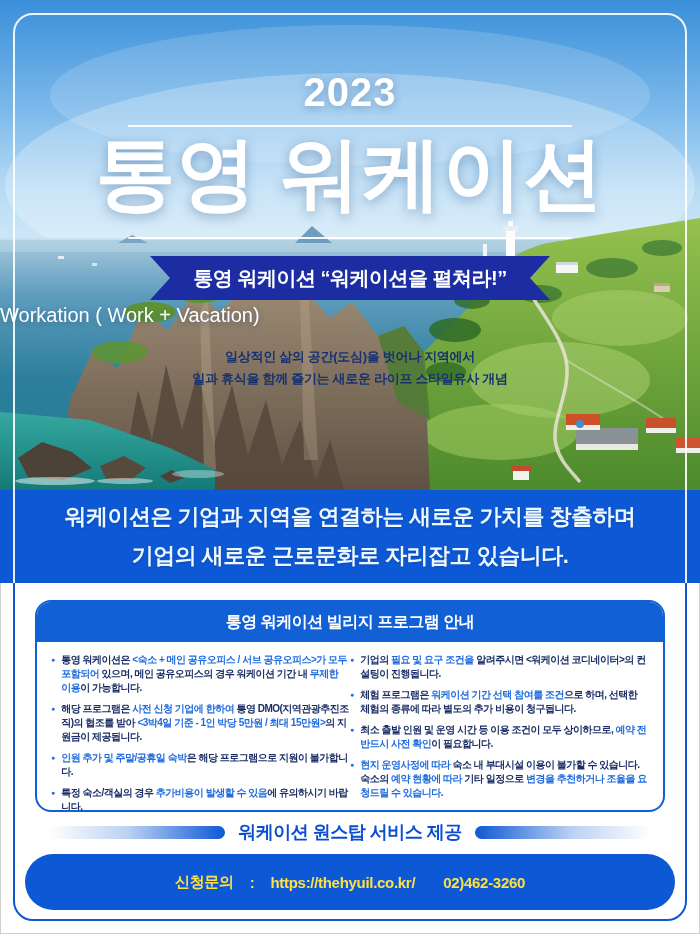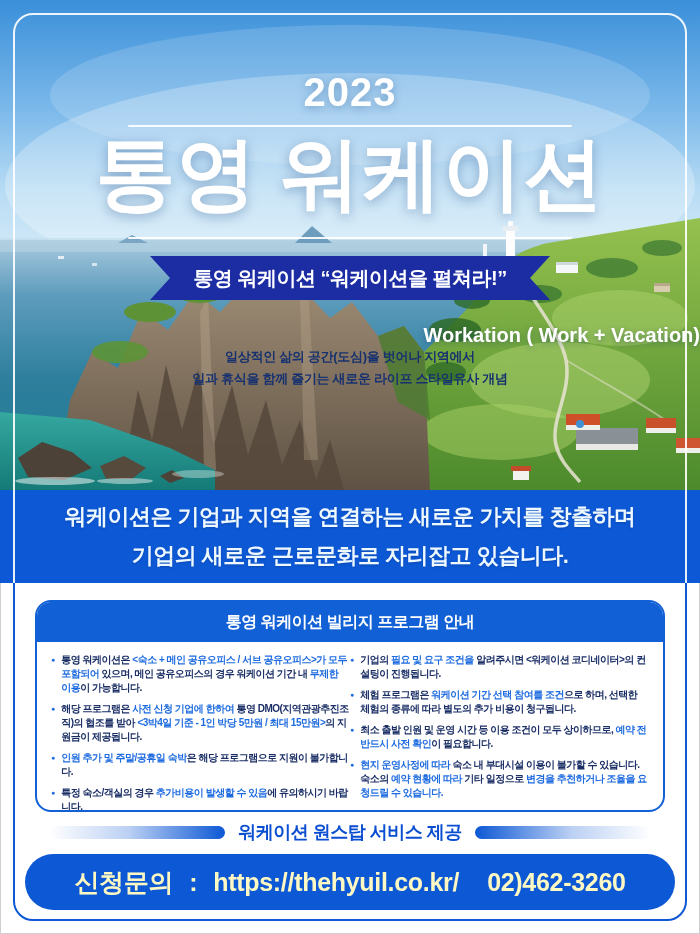--- a/index.html
+++ b/index.html
@@ -21,22 +21,22 @@
   .rule1{top:125px;} .rule2{top:237px;}
   .title{position:absolute;top:134px;left:0;width:100%;margin:0;text-align:center;
     font-size:80px;line-height:1;font-weight:800;color:#fff;letter-spacing:1px;
     text-shadow:0 3px 12px rgba(15,60,120,.35);}
   .ribbon{position:absolute;left:150px;top:256px;width:400px;height:44px;
     background:var(--ribbon-navy,#1c2da4);
     clip-path:polygon(0 0,100% 0,calc(100% - 20px) 50%,100% 100%,0 100%,20px 50%);
     display:flex;align-items:center;justify-content:center;
     box-shadow:0 3px 8px rgba(10,20,80,.35);}
   .ribbon span{color:#fff;font-size:20px;font-weight:800;letter-spacing:-0.5px;}
-  .wk-en{position:absolute;top:324px;left:0;width:100%;text-align:right;
-    font-size:20px;font-weight:700;color:#fff;
+  .wk-en{position:absolute;top:304px;left:0;width:100%;text-align:left;
+    font-size:20px;font-weight:400;color:#fff;
     text-shadow:0 2px 6px rgba(20,60,110,.4);}
   .wk-desc{position:absolute;left:0;width:100%;text-align:center;
     font-size:13px;font-weight:700;color:#16316f;letter-spacing:-0.3px;}
   .d1{top:348px;} .d2{top:370px;}
 
   
   .band{position:absolute;left:0;top:490px;width:700px;height:93px;
     background:var(--primary-blue,#0d58d5);
     display:flex;flex-direction:column;align-items:center;justify-content:center;gap:9px;}
   .band div{color:var(--band-text,#edf8ff);font-size:22px;font-weight:800;
@@ -63,21 +63,21 @@
     display:flex;align-items:center;justify-content:center;gap:13px;}
   .cap{height:13px;width:176px;border-radius:7px;}
   .cap.left{background:linear-gradient(90deg,rgba(13,88,213,0) 0%,rgba(13,88,213,.28) 45%,var(--primary-blue,#0d58d5) 100%);}
   .cap.right{background:linear-gradient(270deg,rgba(13,88,213,0) 0%,rgba(13,88,213,.28) 45%,var(--primary-blue,#0d58d5) 100%);}
   .onestop-label{color:var(--onestop-text,#0a4ed2);font-size:18px;font-weight:800;letter-spacing:-0.5px;white-space:nowrap;}
 
   
   .contact{position:absolute;left:25px;top:854px;width:650px;height:56px;
     background:var(--primary-blue,#0d58d5);border-radius:28px;
     display:flex;align-items:center;justify-content:center;gap:16px;
-    color:#fef9c3;font-size:25px;font-weight:800;letter-spacing:-0.3px;}
+    color:#fde047;font-size:15px;font-weight:800;letter-spacing:-0.3px;}
   .contact .phone{margin-left:12px;text-align:right;}
 
   
   .frame{position:absolute;left:13px;right:13px;top:13px;bottom:13px;
     border-radius:20px;border:2px solid;pointer-events:none;}
   .frame.white{border-color:rgba(255,255,255,.9);clip-path:inset(0 0 calc(100% - 570px) 0);}
   .frame.blue{border-color:var(--primary-blue,#0d58d5);clip-path:inset(570px 0 0 0);}
 </style>
 </head>
 <body>

